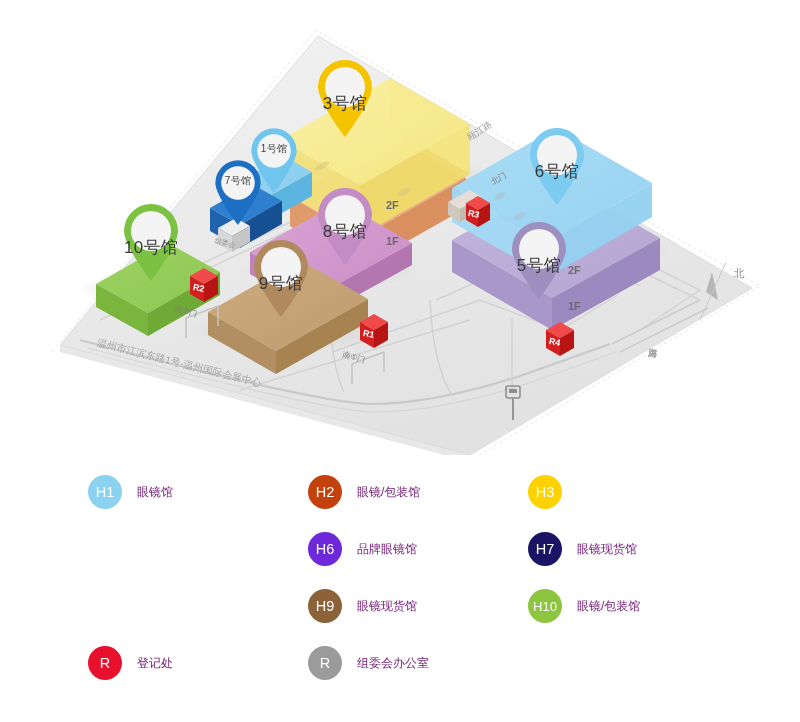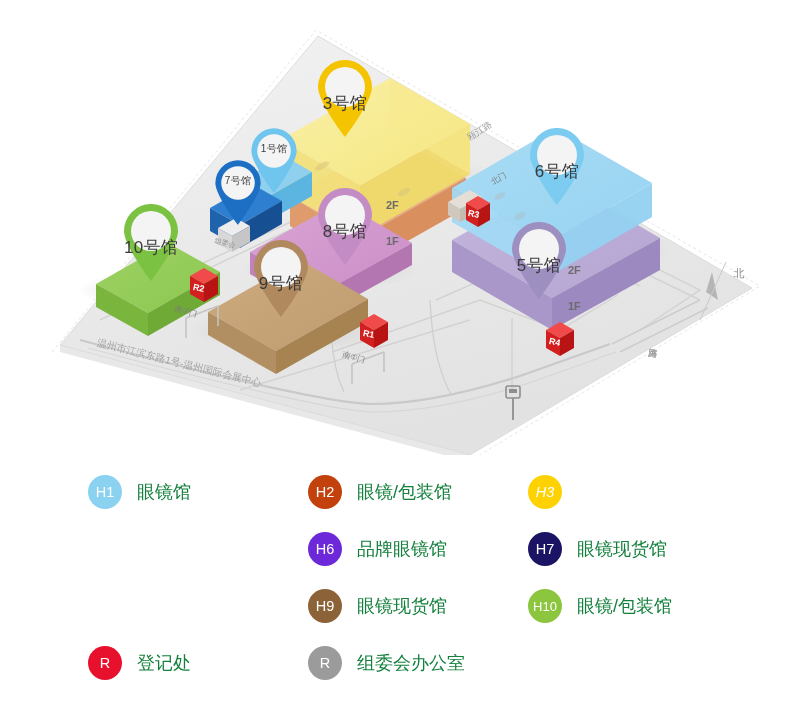--- a/index.html
+++ b/index.html
@@ -88,22 +88,22 @@
     align-items: center;
     justify-content: center;
     color: #ffffff;
     font-size: 14.5px;
     letter-spacing: 0px;
     flex: 0 0 auto;
   }
   .legend-badge.wide { font-size: 13px; }
   .legend-text {
     margin-left: 15px;
-    font-size: 18px;
-    color: #15803d;
+    font-size: 12px;
+    color: #701a75;
     white-space: nowrap;
   }
 </style>
 </head>
 <body>
 
 <div id="root">
 
   <div id="map">
     <svg width="800" height="455" viewBox="0 0 800 455" xmlns="http://www.w3.org/2000/svg">
@@ -401,21 +401,21 @@
     <div class="legend-row" style="top:14px;">
       <div class="legend-item" style="left:88px;">
         <div class="legend-badge" style="background: rgb(138, 210, 240);">H1</div>
         <div class="legend-text">眼镜馆</div>
       </div>
       <div class="legend-item" style="left:308px;">
         <div class="legend-badge" style="background: #c2410c;">H2</div>
         <div class="legend-text">眼镜/包装馆</div>
       </div>
       <div class="legend-item" style="left:528px;">
-        <div class="legend-badge" style="background: rgb(253, 210, 0); font-style: italic;">H3</div>
+        <div class="legend-badge" style="background: rgb(253, 210, 0);">H3</div>
       </div>
     </div>
 
     <div class="legend-row" style="top:71px;">
       <div class="legend-item" style="left:308px;">
         <div class="legend-badge" style="background: #6d28d9;">H6</div>
         <div class="legend-text">品牌眼镜馆</div>
       </div>
       <div class="legend-item" style="left:528px;">
         <div class="legend-badge" style="background: rgb(27, 20, 100);">H7</div>

